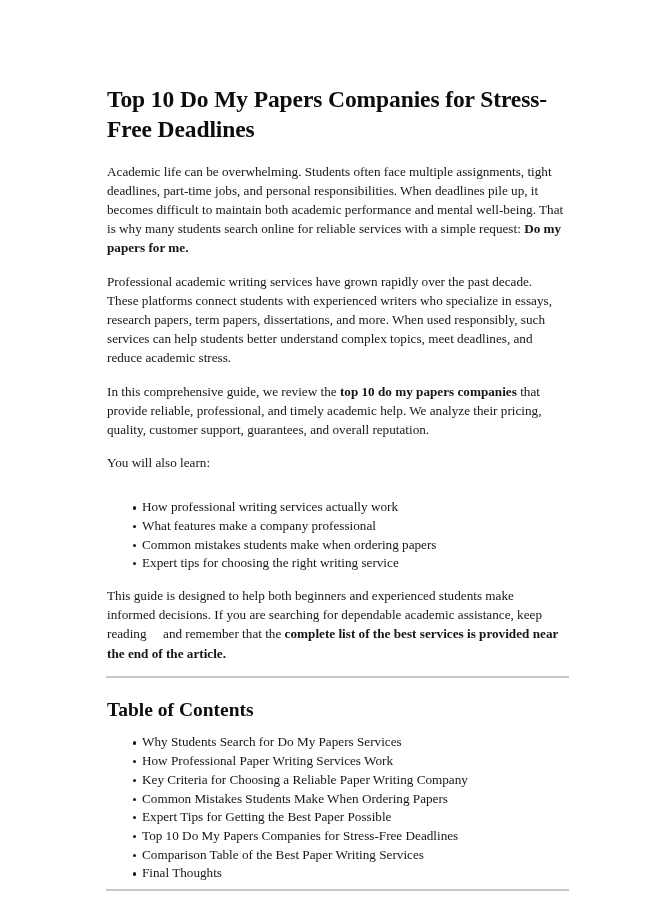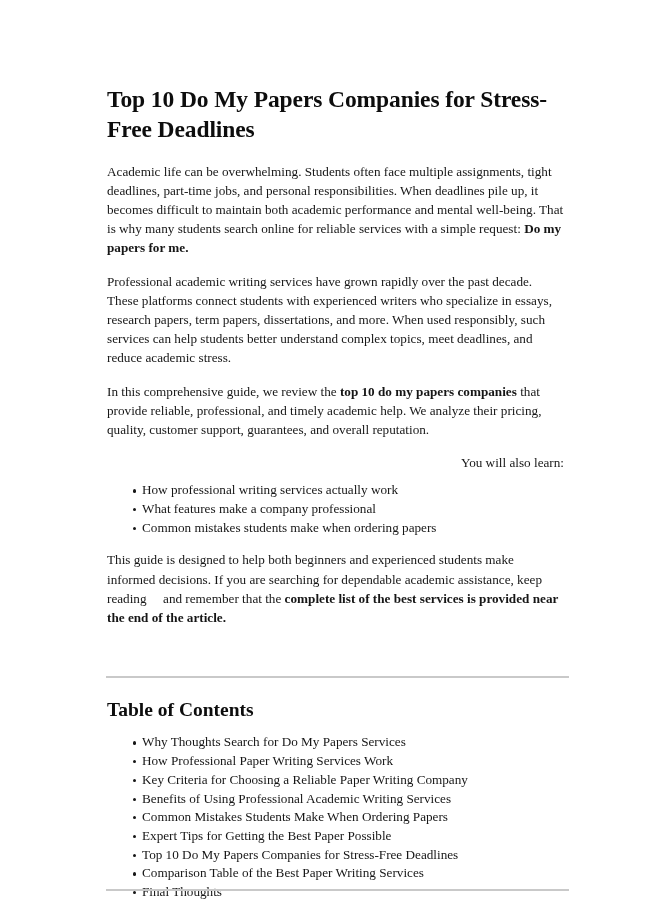--- a/index.html
+++ b/index.html
@@ -53,22 +53,21 @@
 
   p.body-text {
     font-size: 13.2px;
     line-height: 1.455;
     margin: 0 0 14px 0;
     text-align: left;
     color: #161616;
   }
 
   p.lead-in {
-    margin-bottom: 9px;
-    text-align: right;
+    margin-bottom: 26px;
   }
 
   strong {
     font-weight: bold;
   }
 
   ul.bullets {
     list-style: none;
     margin: 0 0 13px 0;
     padding: 0 0 0 26px;
@@ -156,37 +155,37 @@
 
 
     <p class="body-text"><span>In this comprehensive guide, we review the </span><strong>top 10  do my papers  companies</strong><span> that provide reliable, professional, and timely academic help. We analyze their pricing, quality, customer support, guarantees, and overall reputation.</span></p>
 
     <p class="body-text lead-in">You will also learn:</p>
 
     <ul class="bullets">
       <li>How professional writing services actually work</li>
       <li>What features make a company professional</li>
       <li>Common mistakes students make when ordering papers</li>
+      <li>Expert tips for choosing the right writing service</li>
     </ul>
 
     <p class="body-text"><span>This guide is designed to help both beginners and experienced students make informed decisions. If you are searching for dependable academic assistance, keep reading</span><span class="spacer-gap">     </span><span>and remember that the </span><strong>complete list of the best services is provided near the end of the article.</strong></p>
 
   </div>
 
   <hr class="rule rule-top">
 
   <div class="toc-block">
 
     <h2 class="section-title">Table of Contents</h2>
 
     <ul class="toc-list">
-      <li>Why Thoughts Search for  Do My Papers  Services</li>
+      <li>Why Students Search for  Do My Papers  Services</li>
       <li>How Professional Paper Writing Services Work</li>
       <li>Key Criteria for Choosing a Reliable Paper Writing Company</li>
-      <li>Benefits of Using Professional Academic Writing Services</li>
       <li>Common Mistakes Students Make When Ordering Papers</li>
       <li>Expert Tips for Getting the Best Paper Possible</li>
       <li>Top 10 Do My Papers Companies for Stress-Free Deadlines</li>
       <li>Comparison Table of the Best Paper Writing Services</li>
       <li>Final Thoughts</li>
     </ul>
 
   </div>
 
   <hr class="rule rule-bottom">

